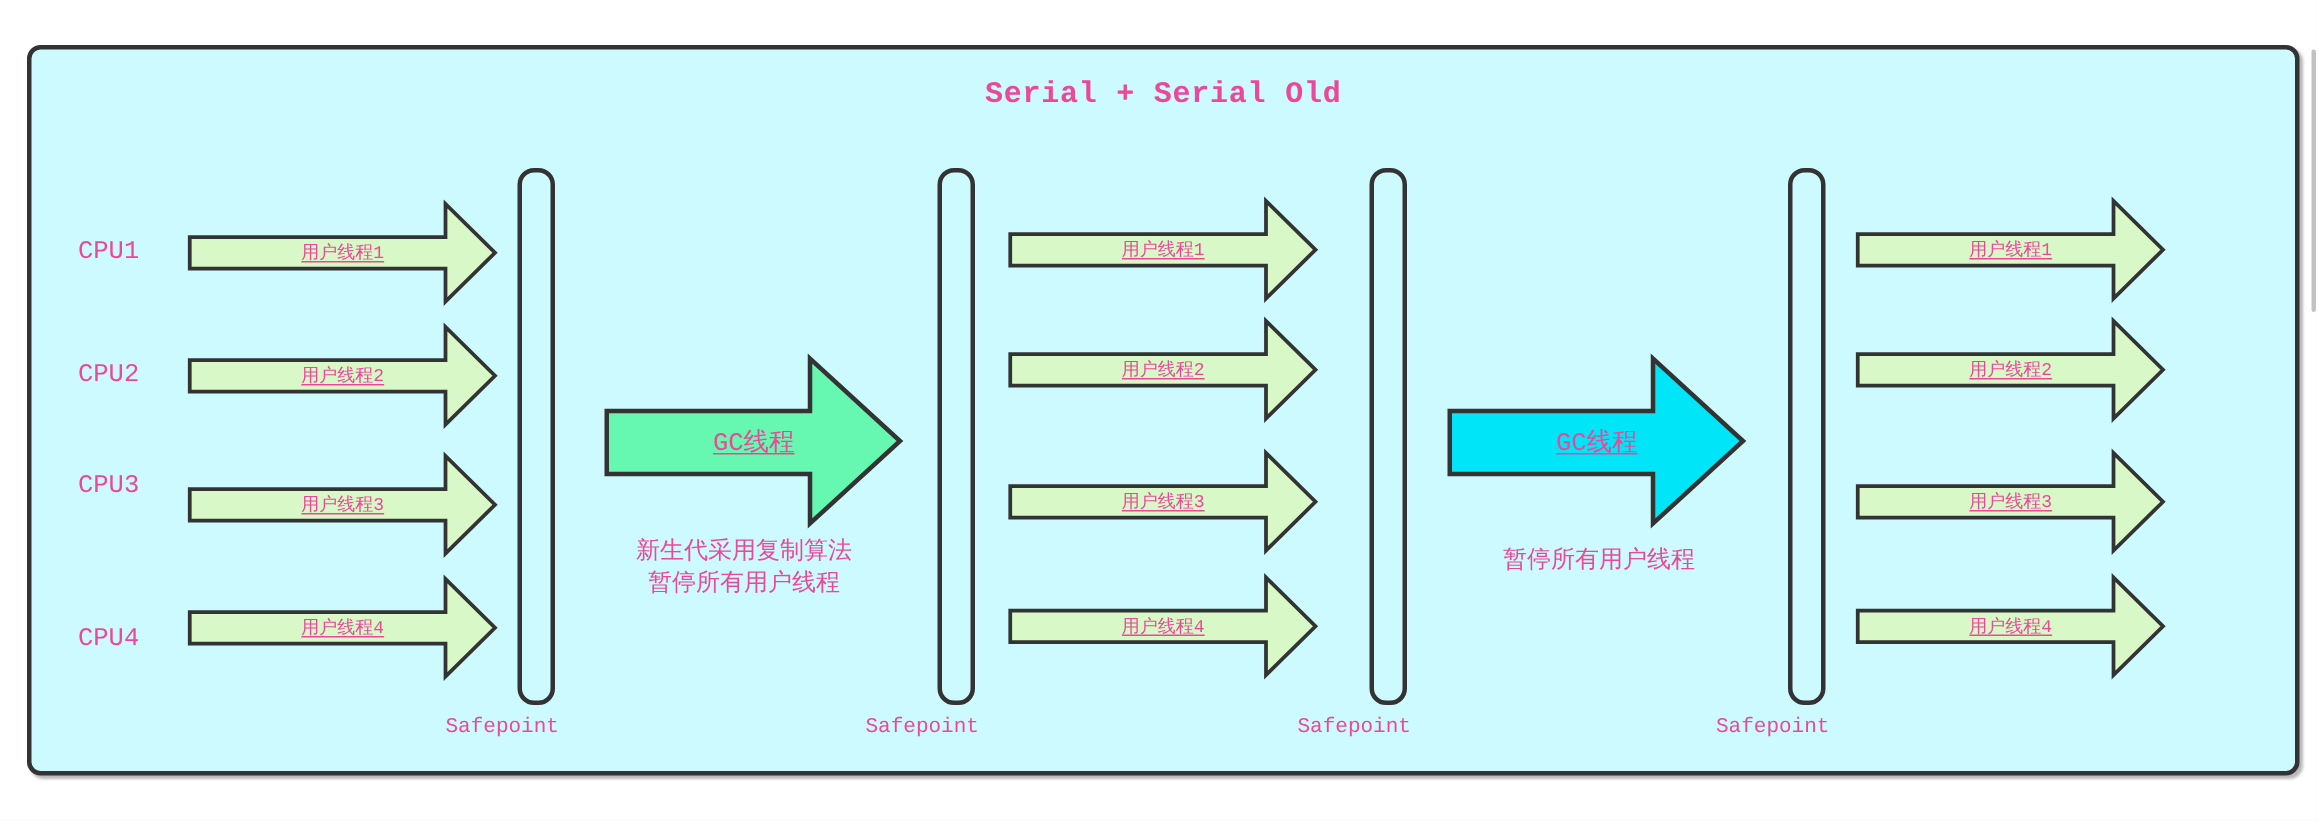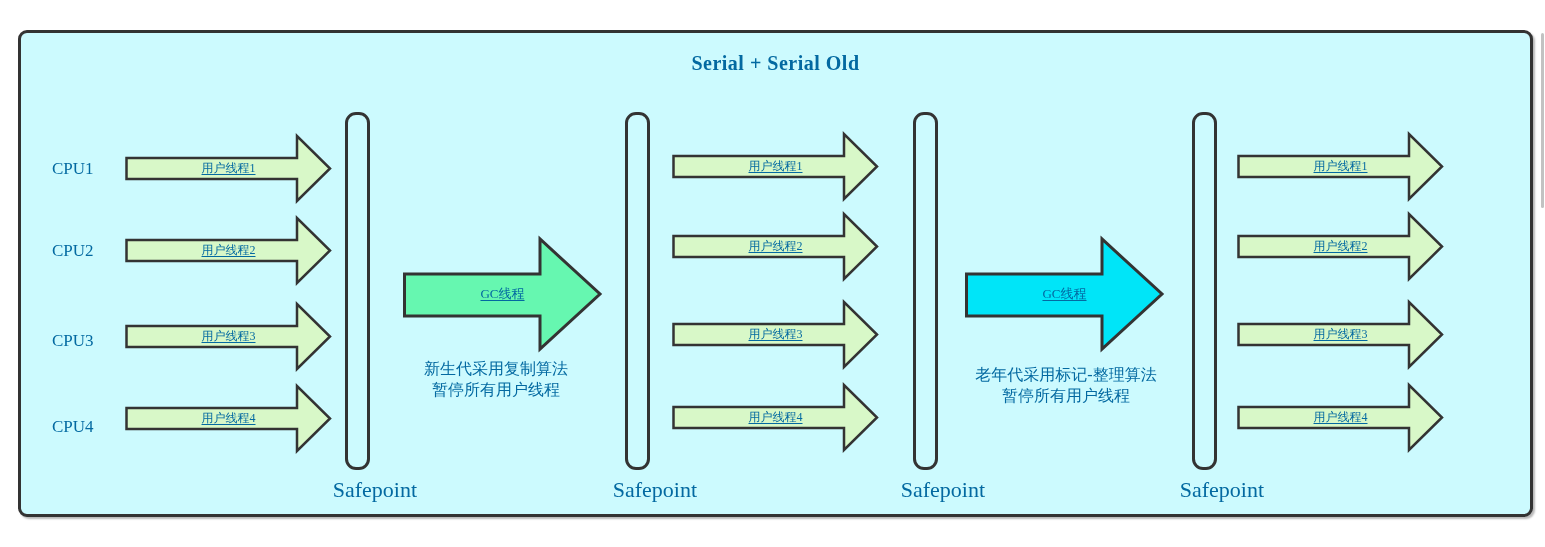--- a/index.html
+++ b/index.html
@@ -1,51 +1,51 @@
 <!DOCTYPE html>
 <html><head>
 <meta charset="utf-8">
 <style>
   html,body{margin:0;padding:0;background:#ffffff;}
   .stage{position:relative;width:1545px;height:547px;background:#ffffff;overflow:hidden;
-         font-family:Liberation Serif, serif;color:#0369a1;}
+         font-family:Liberation Mono, monospace;color:#ec4899;}
   .panel{position:absolute;left:18px;top:30px;width:1515px;height:487px;box-sizing:border-box;
          background:#ccfafe;border:3px solid #333;border-radius:9px;
          box-shadow:2px 2px 2px rgba(0,0,0,0.28);}
   .title{position:absolute;left:18px;top:52px;width:1515px;text-align:center;
          font-size:20px;font-weight:700;letter-spacing:.5px;}
   .cpu{position:absolute;left:52px;width:80px;height:22px;font-size:17px;line-height:22px;}
   .tarrow{position:absolute;width:207px;height:69px;}
   .tarrow svg{position:absolute;inset:0;width:207px;height:69px;overflow:visible;}
   .tarrow polygon{stroke:#333;stroke-width:2.5;stroke-linejoin:miter;}
   .tlabel{position:absolute;inset:0;display:flex;align-items:center;justify-content:center;
           font-size:12px;text-decoration:underline;text-underline-offset:2px;}
   .spbar{position:absolute;top:112px;width:25px;height:358px;box-sizing:border-box;
          background:#ccfafe;border:3px solid #333;border-radius:11px;}
-  .splabel{position:absolute;top:477px;width:120px;text-align:right;font-size:22px;}
+  .splabel{position:absolute;top:477px;width:120px;text-align:left;font-size:14px;}
   .gcarrow{position:absolute;width:199px;height:114px;}
   .gcarrow svg{position:absolute;inset:0;width:199px;height:114px;overflow:visible;}
   .gcarrow polygon{stroke:#333;stroke-width:3;stroke-linejoin:miter;}
   .gclabel{position:absolute;inset:0;display:flex;align-items:center;justify-content:center;
-           font-size:13px;text-decoration:underline;text-underline-offset:2px;}
+           font-size:17px;text-decoration:underline;text-underline-offset:2px;}
   .gcname{position:absolute;width:300px;text-align:center;font-size:17px;}
   .gcdesc{position:absolute;width:300px;text-align:center;font-size:16px;line-height:21px;}
   .scrollthumb{position:absolute;left:1541px;top:33px;width:3px;height:175px;
                background:#c2c2c2;border-radius:2px;}
 </style>
 </head>
 <body>
 
 <div class="stage">
   <div class="panel"></div>
   <div class="title">Serial + Serial Old</div>
 
   <div class="cpu" style="top:158px">CPU1</div>
   <div class="cpu" style="top:240px">CPU2</div>
-  <div class="cpu" style="top:330px">CPU3</div>
+  <div class="cpu" style="top:314px">CPU3</div>
   <div class="cpu" style="top:416px">CPU4</div>
 
   <div class="tarrow" style="left:125px;top:134px">
     <svg viewBox="0 0 207 69">
         <polygon points="1.5,24 172,24 172,2 205,34.5 172,67 172,45 1.5,45" fill="#d8f8c8"></polygon>
       </svg>
     <span class="tlabel">用户线程1</span>
   </div>
   <div class="tarrow" style="left:125px;top:216px">
     <svg viewBox="0 0 207 69">
@@ -111,21 +111,20 @@
   <div class="spbar" style="left:913px"></div>
   <div class="splabel" style="left:865px">Safepoint</div>
 
   <div class="gcarrow" style="left:965px;top:237px">
     <svg viewBox="0 0 199 114">
         <polygon points="1.5,37 137,37 137,2 197,57 137,112 137,79 1.5,79" fill="#00e5f8"></polygon>
       </svg>
     <span class="gclabel">GC线程</span>
   </div>
   <div class="gcdesc" style="left:916px;top:364px">
-    <div>老年代采用标记-整理算法</div>
     <div>暂停所有用户线程</div>
   </div>
 
   <div class="spbar" style="left:1192px"></div>
   <div class="splabel" style="left:1144px">Safepoint</div>
 
   <div class="tarrow" style="left:1237px;top:132px">
     <svg viewBox="0 0 207 69">
         <polygon points="1.5,24 172,24 172,2 205,34.5 172,67 172,45 1.5,45" fill="#d8f8c8"></polygon>
       </svg>

